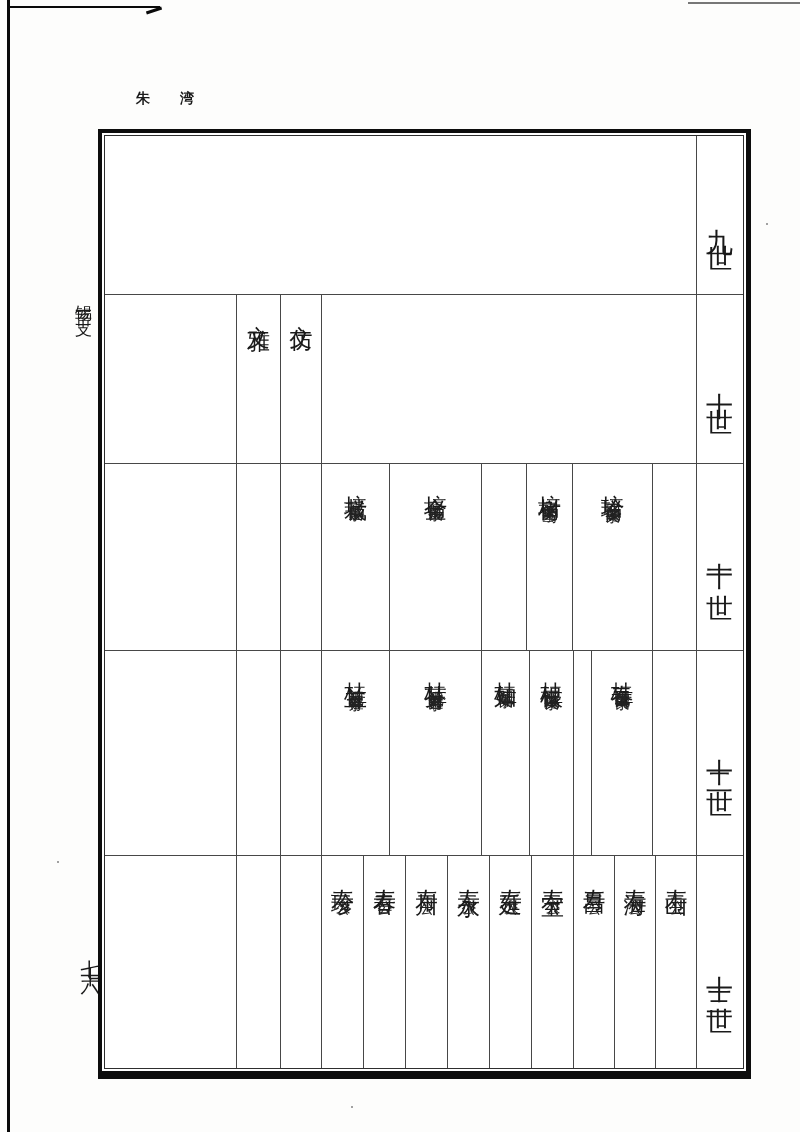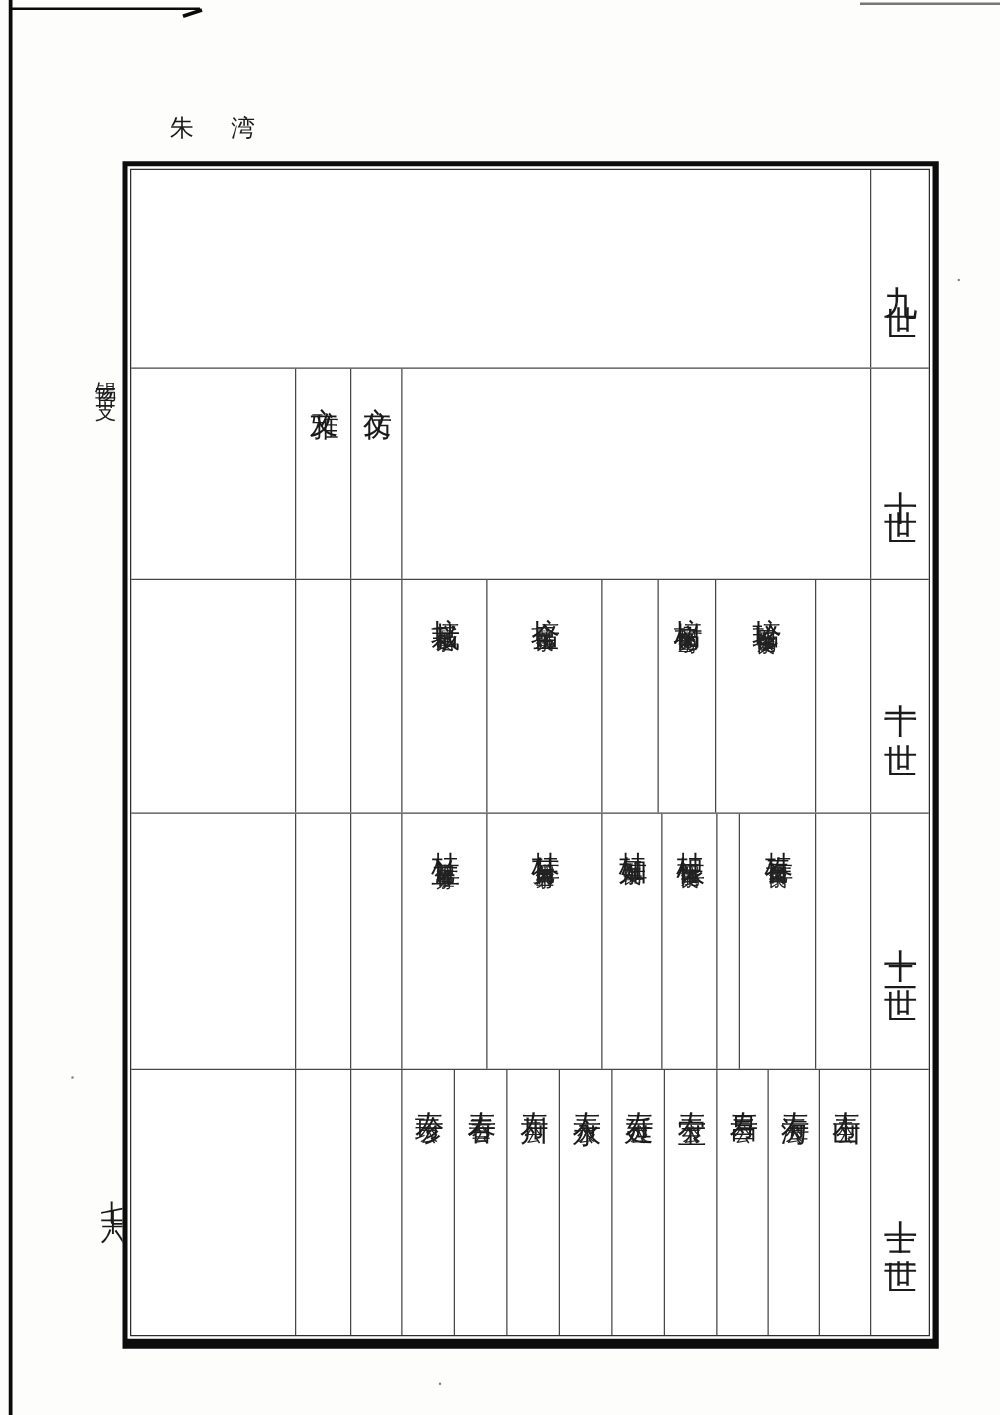--- a/index.html
+++ b/index.html
@@ -8,21 +8,21 @@
     background:#fdfdfc;overflow:hidden;
     font-family:"DejaVu Serif", serif;
     color:#1a1a1a;
   }
   
   .edge-line{position:absolute;background:#0a0a0a;}
   .speck{position:absolute;background:#5a5a5a;border-radius:50%;opacity:.75;}
   
   .header-title{
     position:absolute;left:136px;top:90px;
-    font-size:19px;letter-spacing:30px;font-weight:400;white-space:nowrap;
+    font-size:14px;letter-spacing:30px;font-weight:700;white-space:nowrap;
   }
   .v-text{writing-mode:vertical-rl;text-orientation:upright;}
   .side-label{
     position:absolute;left:73px;top:292px;
     font-size:17px;letter-spacing:5px;font-weight:500;
   }
   .page-num{
     position:absolute;left:78px;top:944px;
     font-size:20px;letter-spacing:7px;font-weight:500;
   }

